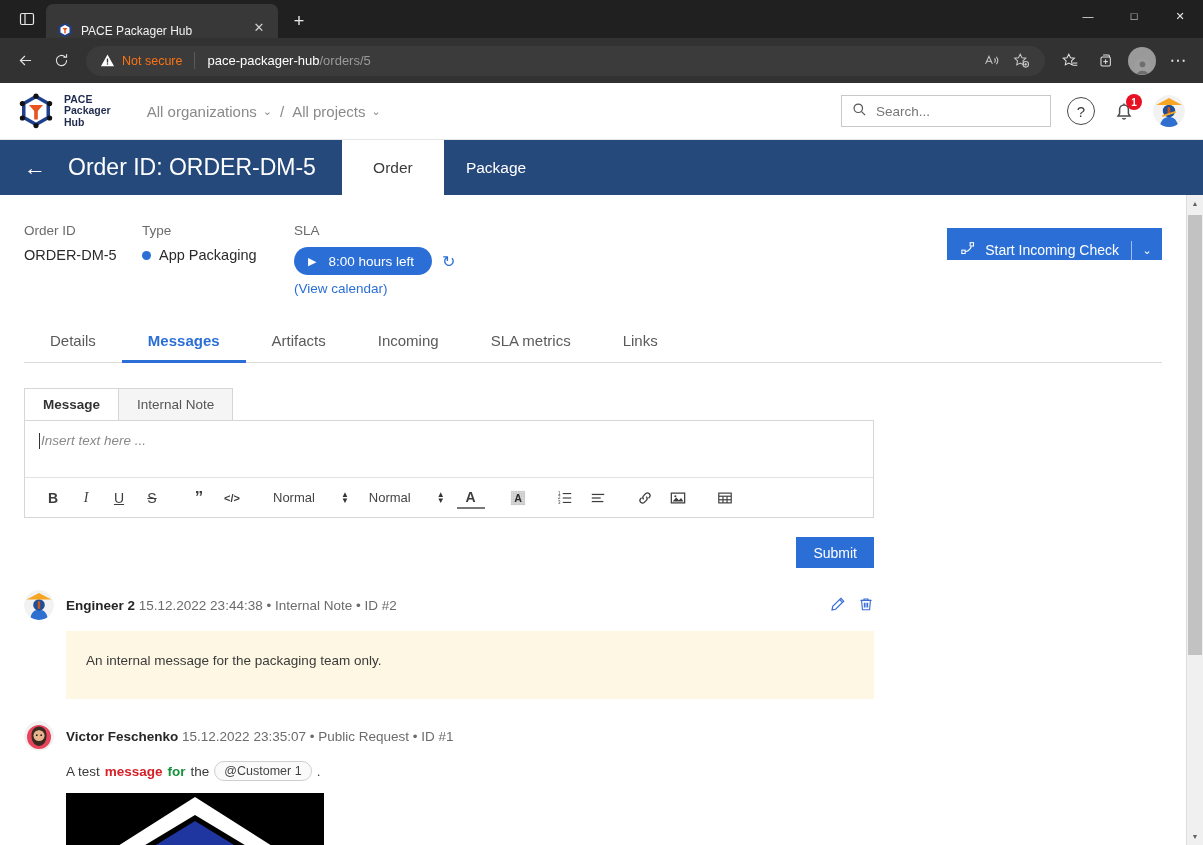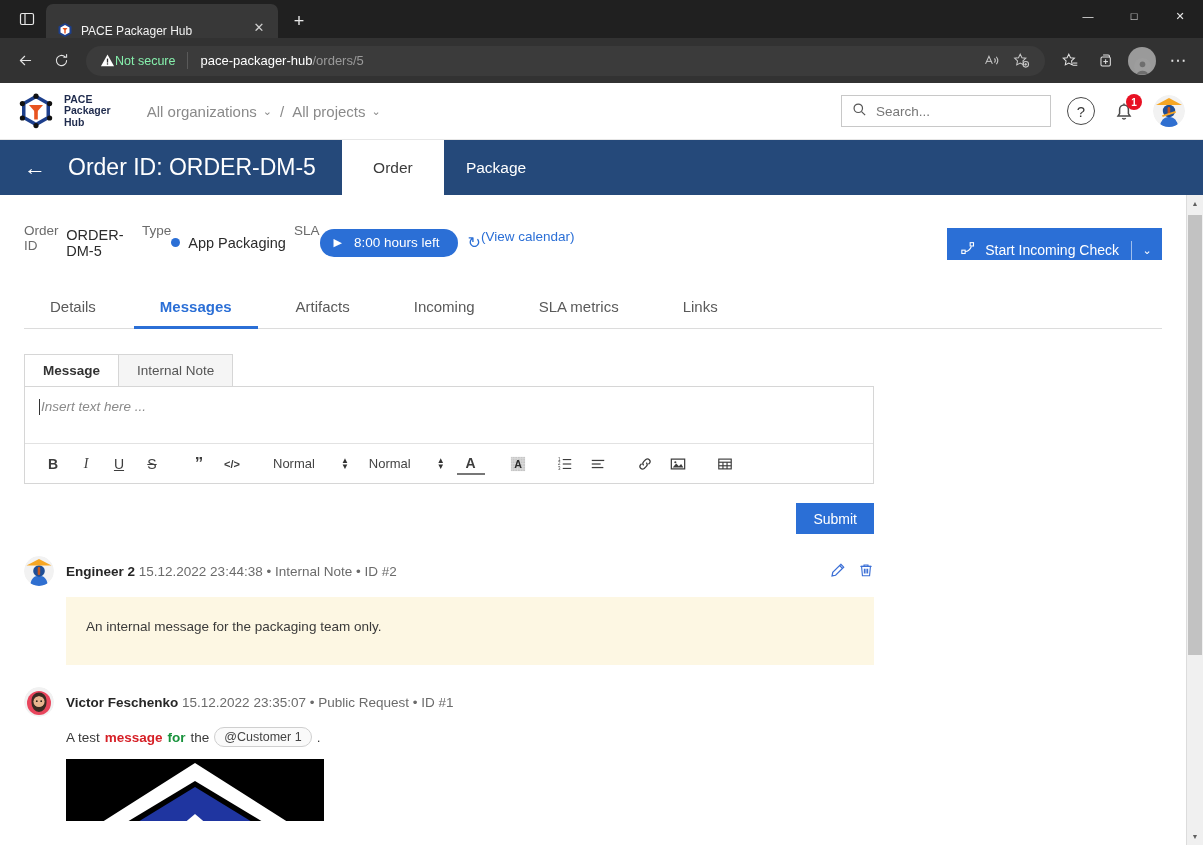--- a/index.html
+++ b/index.html
@@ -33,21 +33,21 @@
   .wincontrols div { width: 46px; height: 32px; display: flex; align-items: center;
                      justify-content: center; color: #e8e8e8; font-size: 11px; }
   .toolbar { height: 45px; background: #323232; display: flex; align-items: center;
              padding: 0 8px; gap: 2px; }
   .tb-btn { width: 34px; height: 34px; display: flex; align-items: center;
             justify-content: center; color: #e3e3e3; border-radius: 4px; flex: none; }
   .tb-btn svg { width: 17px; height: 17px; }
   .omnibox { flex: 1; height: 30px; background: #3b3b3b; border-radius: 15px;
              display: flex; align-items: center; padding: 0 10px 0 14px;
              margin: 0 6px; gap: 8px; min-width: 0; }
-  .notsecure { display: flex; align-items: center; color: #86efac;
+  .notsecure { display: flex; align-items: center; gap: 7px; color: #f97316;
                font-size: 12.5px; white-space: nowrap; }
   .omni-sep { width: 1px; height: 17px; background: #5a5a5a; margin: 0 4px; }
   .url { font-size: 13px; color: #ffffff; white-space: nowrap; overflow: hidden; }
   .url .dim { color: #9a9a9a; }
   .omni-right { display: flex; align-items: center; gap: 2px; margin-left: auto; }
   .omni-ico { width: 28px; height: 26px; display: flex; align-items: center;
               justify-content: center; color: #c8c8c8; }
   .omni-ico svg { width: 17px; height: 17px; }
   .avatar-btn { width: 28px; height: 28px; border-radius: 50%; background: #9a9a9a;
                 display: flex; align-items: flex-end; justify-content: center;
@@ -86,39 +86,39 @@
                 padding-right: 22px; }
   .order-title { display: flex; align-items: center; color: #fff; font-size: 23px;
                  white-space: nowrap; padding-right: 26px; }
   .btab { min-width: 102px; display: flex; align-items: center; justify-content: center;
           color: #ffffff; font-size: 15.5px; padding: 0 22px; }
   .btab.active { background: #ffffff; color: #3b3b3b; }
   
   .content { position: absolute; top: 112px; left: 0; right: 17px; bottom: 0;
              background: #fff; overflow: hidden; }
   .summary { display: flex; padding: 28px 24px 0 24px; gap: 0; position: relative; }
-  .sumcol { display: flex; flex-direction: row; }
+  .sumcol { display: flex; flex-direction: column; }
   .sumlabel { font-size: 13.5px; color: #6b6b6b; margin-bottom: 9px; }
   .sumvalue { font-size: 14.5px; color: #2b2b2b; display: flex; align-items: center;
               gap: 8px; }
   .dot { width: 9px; height: 9px; border-radius: 50%; background: #2b6fd6; flex: none; }
   .link { color: #2b6fd6; font-size: 13.5px; margin-top: 6px; }
   .sla-pill { height: 28px; border-radius: 14px; background: #2b6fd6; color: #fff;
               display: inline-flex; align-items: center; gap: 12px; padding: 0 18px 0 14px;
               font-size: 13.5px; }
   .refresh-ico { color: #2b6fd6; font-size: 16px; margin-left: 10px; }
   .primary-btn { position: absolute; right: 24px; top: 33px; height: 32px;
                  background: #2b6fd6; color: #fff; display: flex; align-items: center;
                  font-size: 14px; padding: 12px 0 0 14px; }
   .primary-btn .lbl { padding: 0 12px 0 9px; white-space: nowrap; }
   .primary-btn .divider { width: 1px; height: 19px; background: rgba(255,255,255,.55); }
   .primary-btn .caret { width: 30px; text-align: center; font-size: 11px; }
   
   .tabs { display: flex; margin: 36px 24px 0 24px; border-bottom: 1px solid #dcdcdc;
-          gap: 12px; }
+          gap: 0; }
   .tabitem { padding: 0 26px 13px 26px; font-size: 15px; color: #5a5a5a;
              position: relative; }
   .tabitem.active { color: #2b6fd6; font-weight: bold; }
   .tabitem.active::after { content: ""; position: absolute; left: 0; right: 0;
                            bottom: -1px; height: 3px; background: #2b6fd6; }
   
   .editor-wrap { margin: 25px 24px 0 24px; width: 850px; }
   .ed-tabs { display: flex; }
   .ed-tab { height: 32px; padding: 0 18px; display: flex; align-items: center;
             font-size: 13.5px; border: 1px solid #d6d6d6; border-bottom: none;

